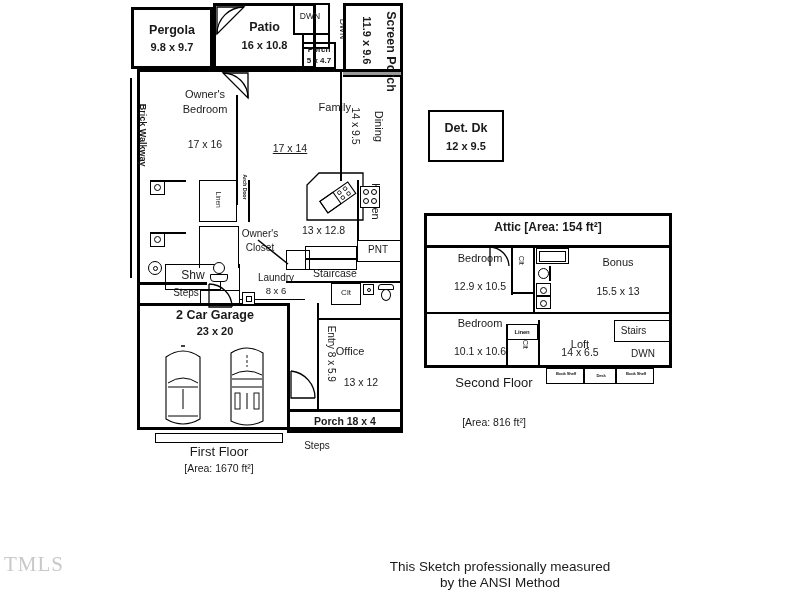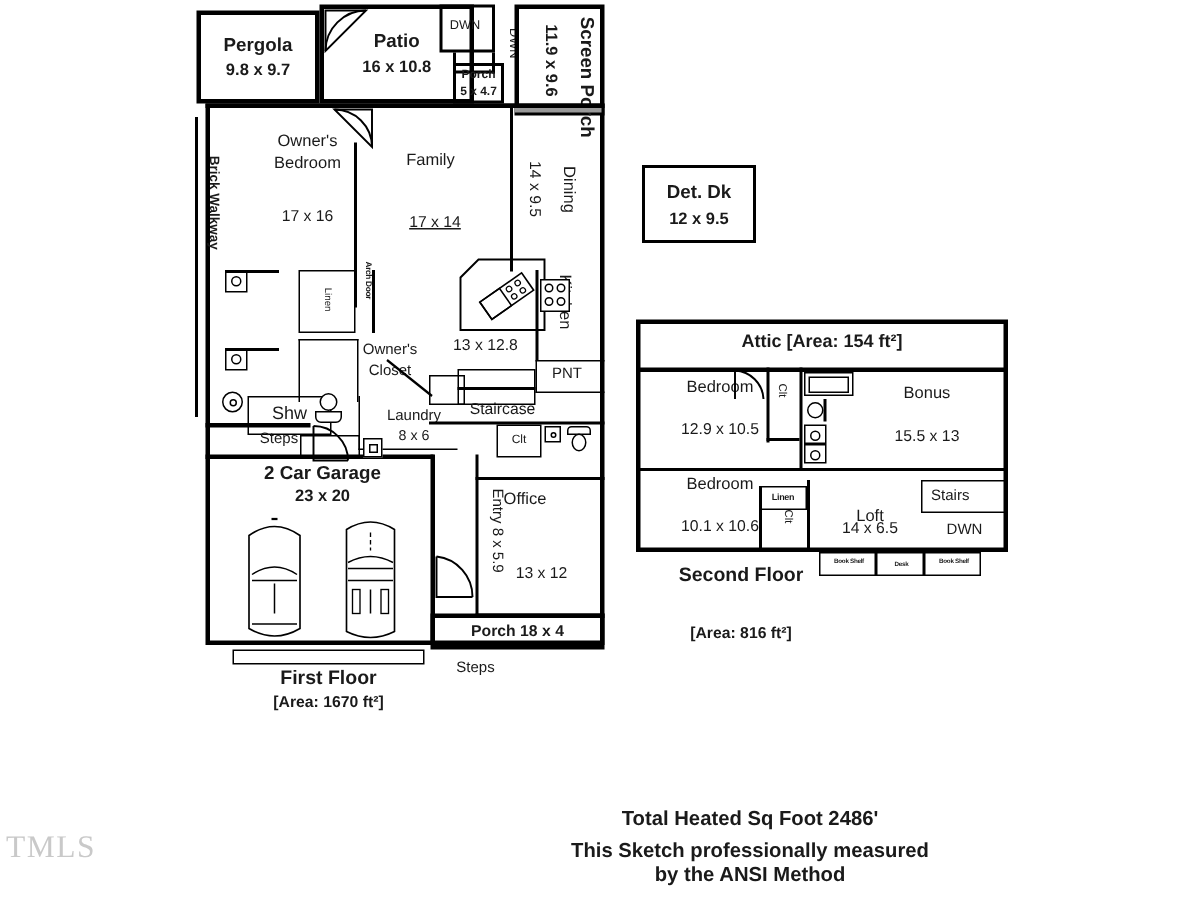--- a/index.html
+++ b/index.html
@@ -27,21 +27,21 @@
   .dim{font-size:10.5px;}
   .dim-b{font-size:11px;font-weight:bold;}
   .tiny{font-size:6.5px;}
   .xtiny{font-size:4.2px;font-weight:bold;letter-spacing:-.2px;line-height:1.05;}
   .sm{font-size:8.5px;}
   .rot90{transform:rotate(90deg);transform-origin:center center;}
   
   .fx{position:absolute;border:1.5px solid #000;background:#fff;box-sizing:border-box;}
   .fx-th{border-width:1px;}
   .circ{border-radius:50%;}
-  .footer{position:absolute;text-align:center;font-weight:bold;white-space:nowrap;}
+  .footer{position:absolute;text-align:center;font-weight:normal;white-space:nowrap;}
   .wm{position:absolute;color:#c9c9c9;font-size:21px;letter-spacing:1px;font-family:"Liberation Serif",serif;}
   svg{display:block;overflow:visible;}
 </style>
 </head>
 <body>
 
 <div class="stage">
 
   <div class="wm" style="left:4px;top:552px;">TMLS</div>
 
@@ -79,21 +79,21 @@
 
     <div class="ln ln-h3" style="left:137px;top:69px;width:266px;"></div>
 
     <div class="lbl sm rot90" style="left:93px;top:130px;width:100px;font-weight:bold;font-size:9px;">Brick Walkway</div>
     <div class="ln ln-v1" style="left:130px;top:78px;height:200px;background:#000;width:1.5px;"></div>
 
     <div class="lbl name" style="left:150px;top:88px;width:110px;">Owner's</div>
     <div class="lbl name" style="left:150px;top:103px;width:110px;">Bedroom</div>
     <div class="lbl dim" style="left:150px;top:138px;width:110px;">17 x 16</div>
 
-    <div class="lbl name" style="left:242px;top:101px;width:90px;">Family</div>
+    <div class="lbl name" style="left:261px;top:101px;width:90px;text-align:right;">Family</div>
     <div class="lbl dim" style="left:245px;top:142px;width:90px;text-decoration:underline;">17 x 14</div>
 
     <svg class="abs" style="left:222px;top:72px;width:28px;height:28px;">
       <path d="M26,1 L1,1 L26,26 Z" fill="none" stroke="#000" stroke-width="1.3"></path>
       <path d="M26,26 A25,25 0 0 0 1,1" fill="none" stroke="#000" stroke-width="1.3"></path>
     </svg>
 
     <div class="lbl dim rot90" style="left:326px;top:120px;width:60px;">14 x 9.5</div>
     <div class="lbl name rot90" style="left:349px;top:120px;width:60px;">Dining</div>
 
@@ -217,21 +217,21 @@
     <div class="abs" style="left:155px;top:433px;width:128px;height:10px;border:1.5px solid #000;background:#fff;"></div>
 
     <div class="ln ln-v1" style="left:317px;top:303px;height:108px;"></div>
     <div class="lbl dim rot90" style="left:285px;top:348px;width:92px;font-size:10px;">Entry 8 x 5.9</div>
     <svg class="abs" style="left:290px;top:370px;width:26px;height:30px;">
       <path d="M1,1 L1,28 L25,28" fill="none" stroke="#000" stroke-width="1.3"></path>
       <path d="M1,1 A27,27 0 0 1 25,28" fill="none" stroke="#000" stroke-width="1.3"></path>
     </svg>
 
     <div class="ln ln-h1" style="left:317px;top:318px;width:86px;"></div>
-    <div class="lbl name" style="left:320px;top:327px;width:60px;">Office</div>
+    <div class="lbl name" style="left:320px;top:345px;width:60px;">Office</div>
     <div class="lbl dim" style="left:320px;top:376px;width:82px;">13 x 12</div>
     <div class="ln ln-h3" style="left:317px;top:409px;width:86px;"></div>
 
     <div class="abs wall-out" style="left:287px;top:409px;width:116px;height:24px;"></div>
     <div class="lbl dim-b" style="left:287px;top:415px;width:116px;font-size:10.5px;">Porch 18 x 4</div>
     <div class="lbl name" style="left:287px;top:440px;width:60px;font-size:10px;">Steps</div>
 
     <div class="footer" style="left:155px;top:444px;width:128px;font-size:13px;">First Floor</div>
     <div class="footer" style="left:155px;top:462px;width:128px;font-size:10.5px;">[Area: 1670 ft²]</div>
   </div>
@@ -298,17 +298,16 @@
       <div class="lbl xtiny" style="left:0;top:5px;width:32px;">Desk</div>
     </div>
     <div class="abs wall-in" style="left:616px;top:368px;width:38px;height:16px;">
       <div class="lbl xtiny" style="left:0;top:3px;width:38px;">Book Shelf</div>
     </div>
 
     <div class="footer" style="left:424px;top:375px;width:140px;font-size:13px;">Second Floor</div>
     <div class="footer" style="left:424px;top:416px;width:140px;font-size:10.5px;">[Area: 816 ft²]</div>
   </div>
 
-  <div class="footer" style="left:200px;top:538px;width:600px;font-size:13.5px;">Total Heated Sq Foot 2486'</div>
   <div class="footer" style="left:200px;top:575px;width:600px;font-size:13.5px;">by the ANSI Method</div>
   <div class="footer" style="left:200px;top:559px;width:600px;font-size:13.5px;">This Sketch professionally measured</div>
 
 </div>
 
 </body></html>

